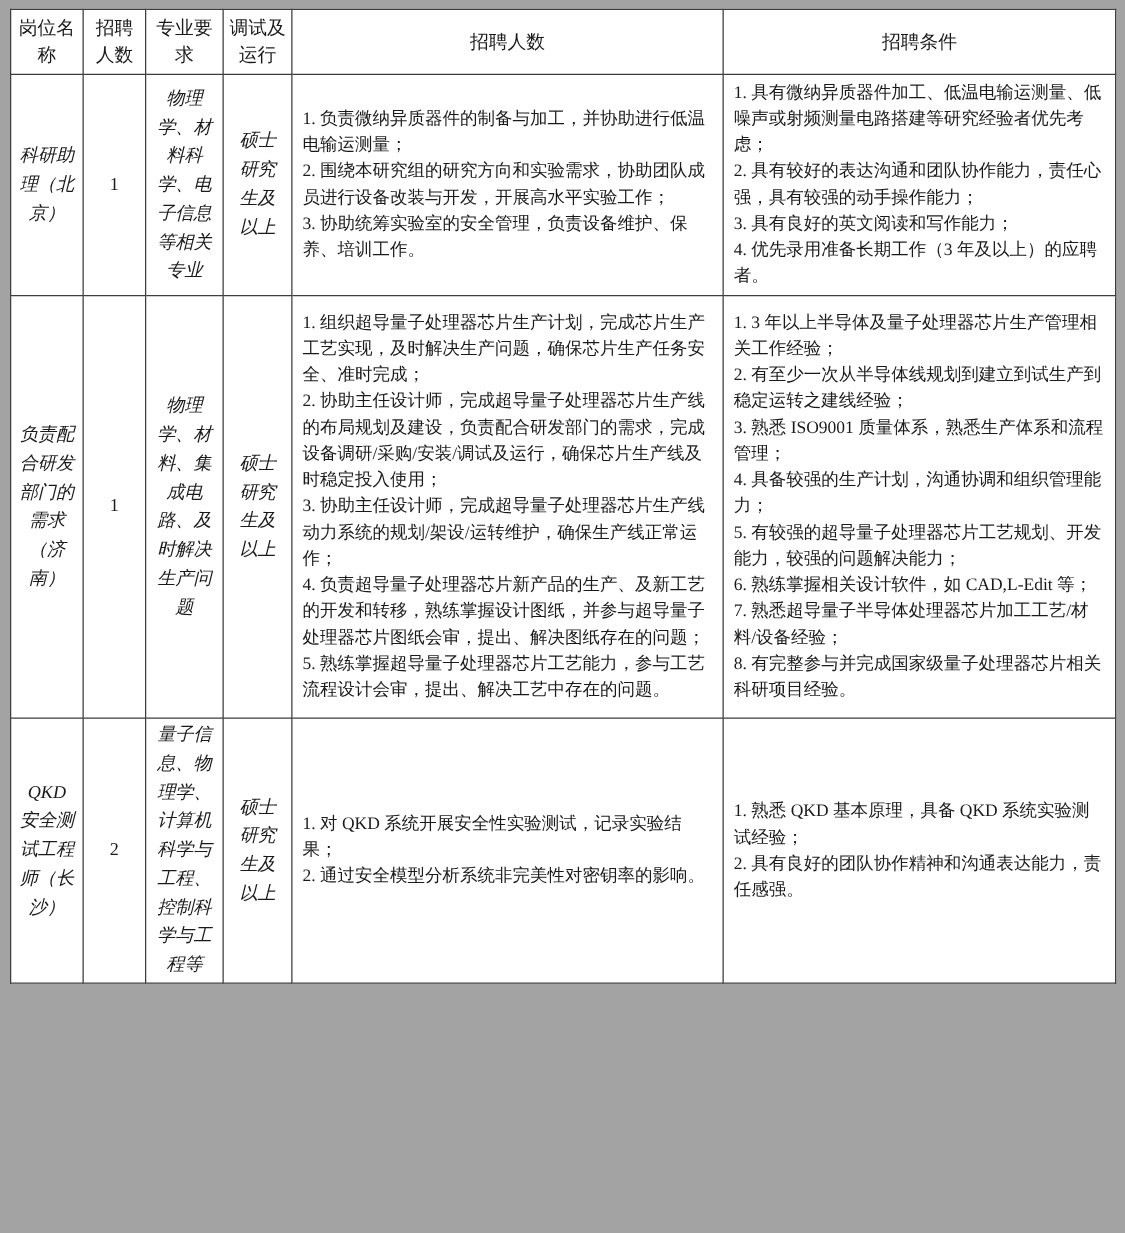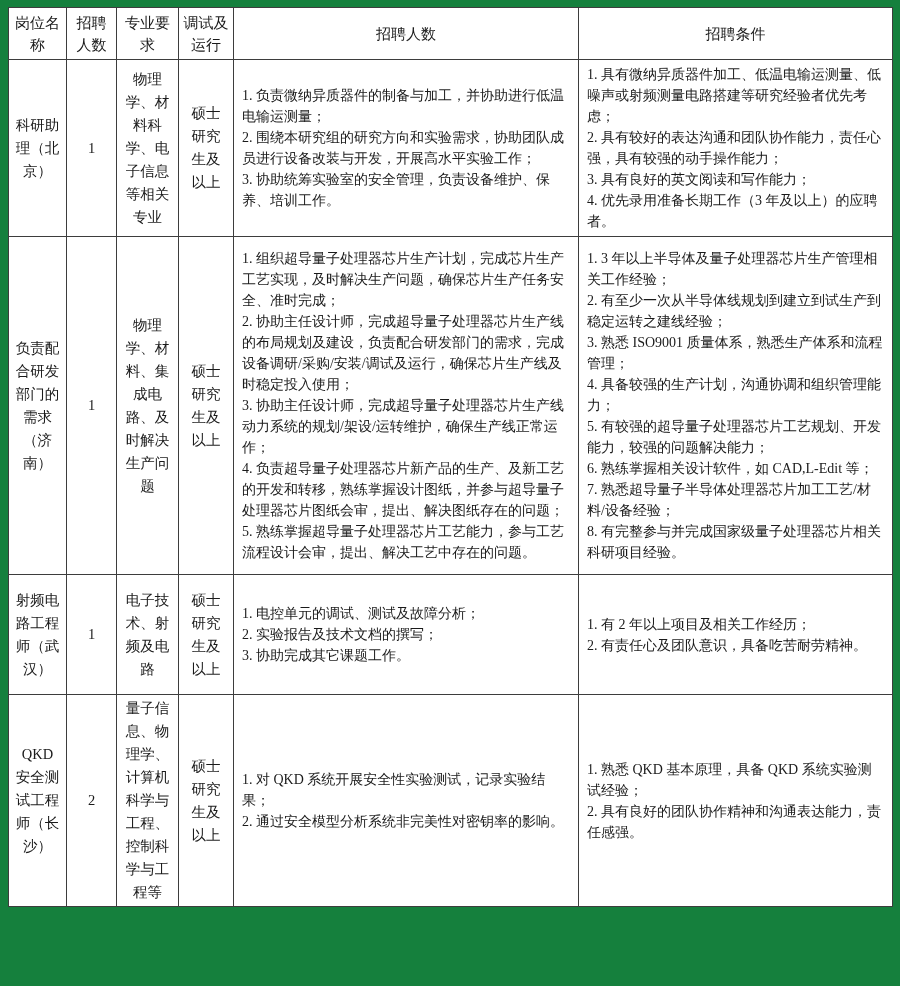--- a/index.html
+++ b/index.html
@@ -5,21 +5,21 @@
   html, body {
     margin: 0;
     padding: 0;
     background: #ffffff;
     font-family: "Liberation Serif", "DejaVu Serif", serif;
     color: #1a1a1a;
   }
   .page {
     width: 900px;
     height: 986px;
-    background: #15803d;
+    background: #a3a3a3;
     box-sizing: border-box;
     padding: 7px 8px 6px 8px;
     overflow: hidden;
   }
   table.jobs {
     width: 884px;
     border-collapse: collapse;
     table-layout: fixed;
     background: #ffffff;
   }
@@ -42,20 +42,21 @@
     font-weight: bold;
     text-align: center;
     line-height: 22px;
     padding: 2px 4px;
   }
   td.center {
     text-align: center;
     font-size: 14.5px;
     line-height: 23px;
     padding: 2px 6px;
+    font-style: italic;
   }
   td.num {
     text-align: center;
     font-size: 14.5px;
     padding: 2px 4px;
   }
   td.textcell {
     text-align: left;
     font-size: 14px;
     line-height: 21px;
@@ -119,31 +120,20 @@
 5. 熟练掌握超导量子处理器芯片工艺能力，参与工艺流程设计会审，提出、解决工艺中存在的问题。</td>
         <td class="textcell">1. 3 年以上半导体及量子处理器芯片生产管理相关工作经验；
 2. 有至少一次从半导体线规划到建立到试生产到稳定运转之建线经验；
 3. 熟悉 ISO9001 质量体系，熟悉生产体系和流程管理；
 4. 具备较强的生产计划，沟通协调和组织管理能力；
 5. 有较强的超导量子处理器芯片工艺规划、开发能力，较强的问题解决能力；
 6. 熟练掌握相关设计软件，如 CAD,L-Edit 等；
 7. 熟悉超导量子半导体处理器芯片加工工艺/材料/设备经验；
 8. 有完整参与并完成国家级量子处理器芯片相关科研项目经验。</td>
       </tr>
-      <tr class="r3">
-        <td class="center">射频电路工程师（武汉）</td>
-        <td class="num">1</td>
-        <td class="center">电子技术、射频及电路</td>
-        <td class="center">硕士研究生及以上</td>
-        <td class="textcell">1. 电控单元的调试、测试及故障分析；
-2. 实验报告及技术文档的撰写；
-3. 协助完成其它课题工作。</td>
-        <td class="textcell">1. 有 2 年以上项目及相关工作经历；
-2. 有责任心及团队意识，具备吃苦耐劳精神。</td>
-      </tr>
       <tr class="r4">
         <td class="center">QKD 安全测试工程师（长沙）</td>
         <td class="num">2</td>
         <td class="center">量子信息、物理学、计算机科学与工程、控制科学与工程等</td>
         <td class="center">硕士研究生及以上</td>
         <td class="textcell">1. 对 QKD 系统开展安全性实验测试，记录实验结果；
 2. 通过安全模型分析系统非完美性对密钥率的影响。</td>
         <td class="textcell">1. 熟悉 QKD 基本原理，具备 QKD 系统实验测试经验；
 2. 具有良好的团队协作精神和沟通表达能力，责任感强。</td>
       </tr>

